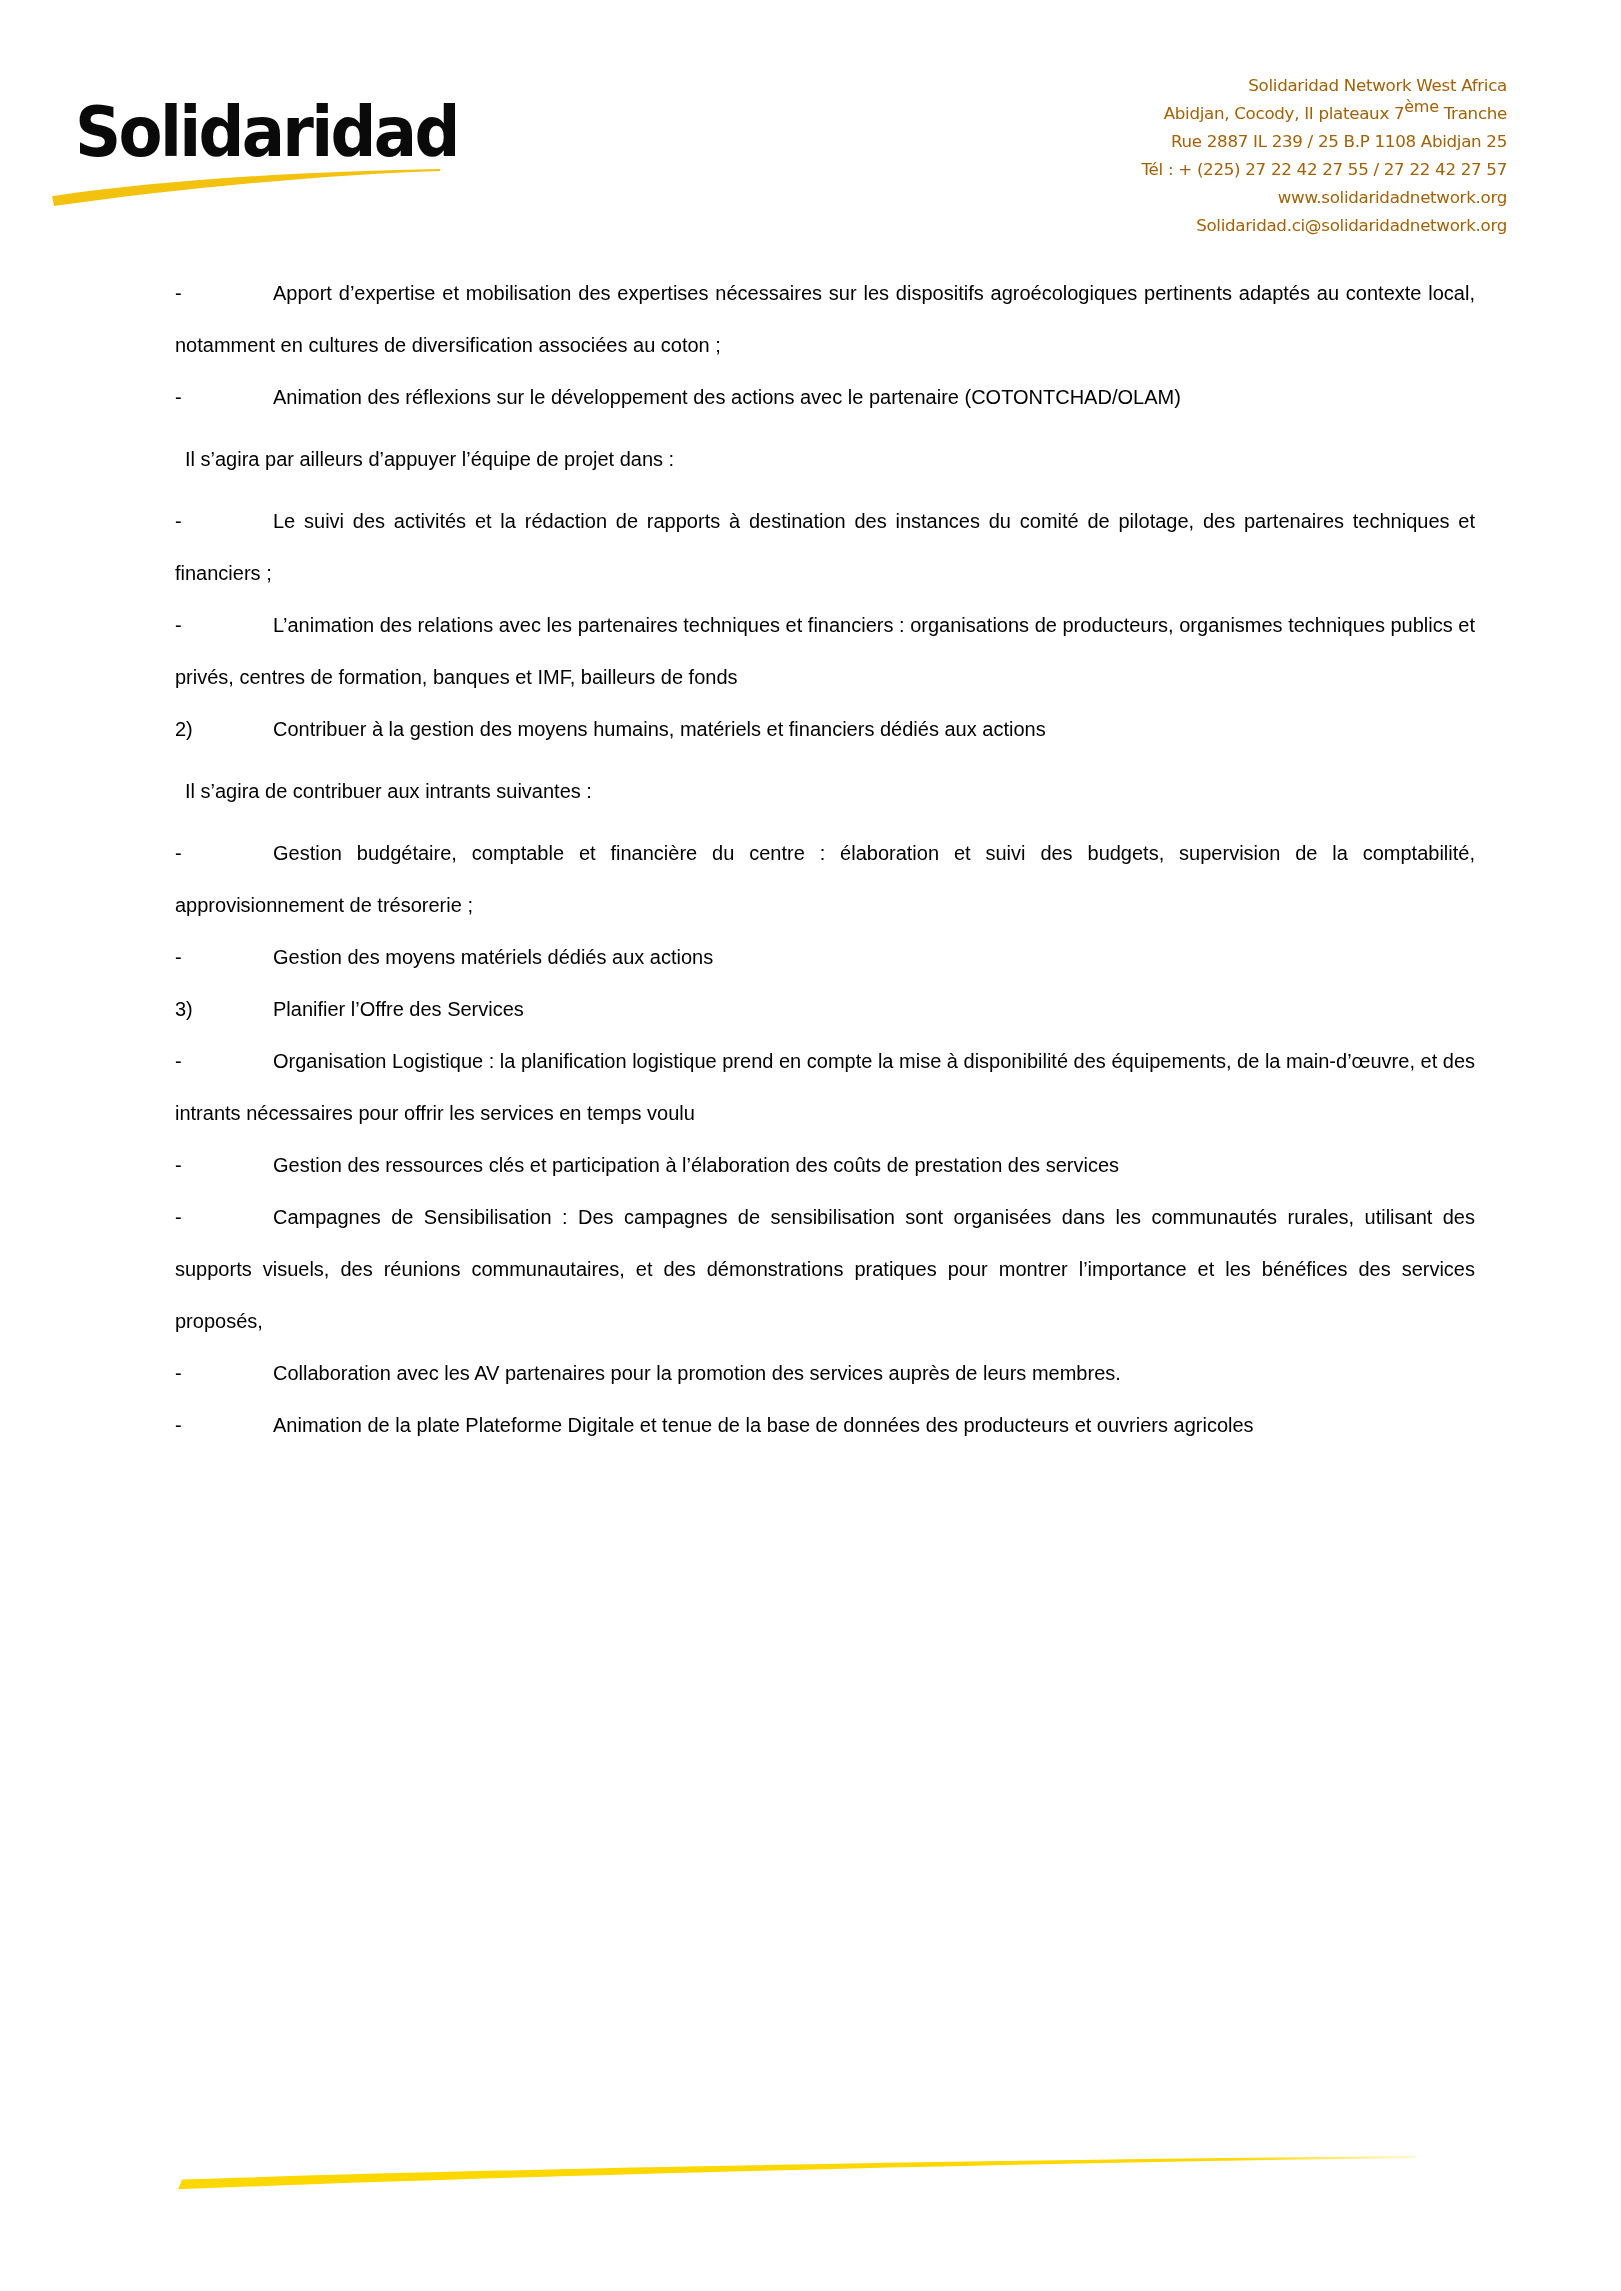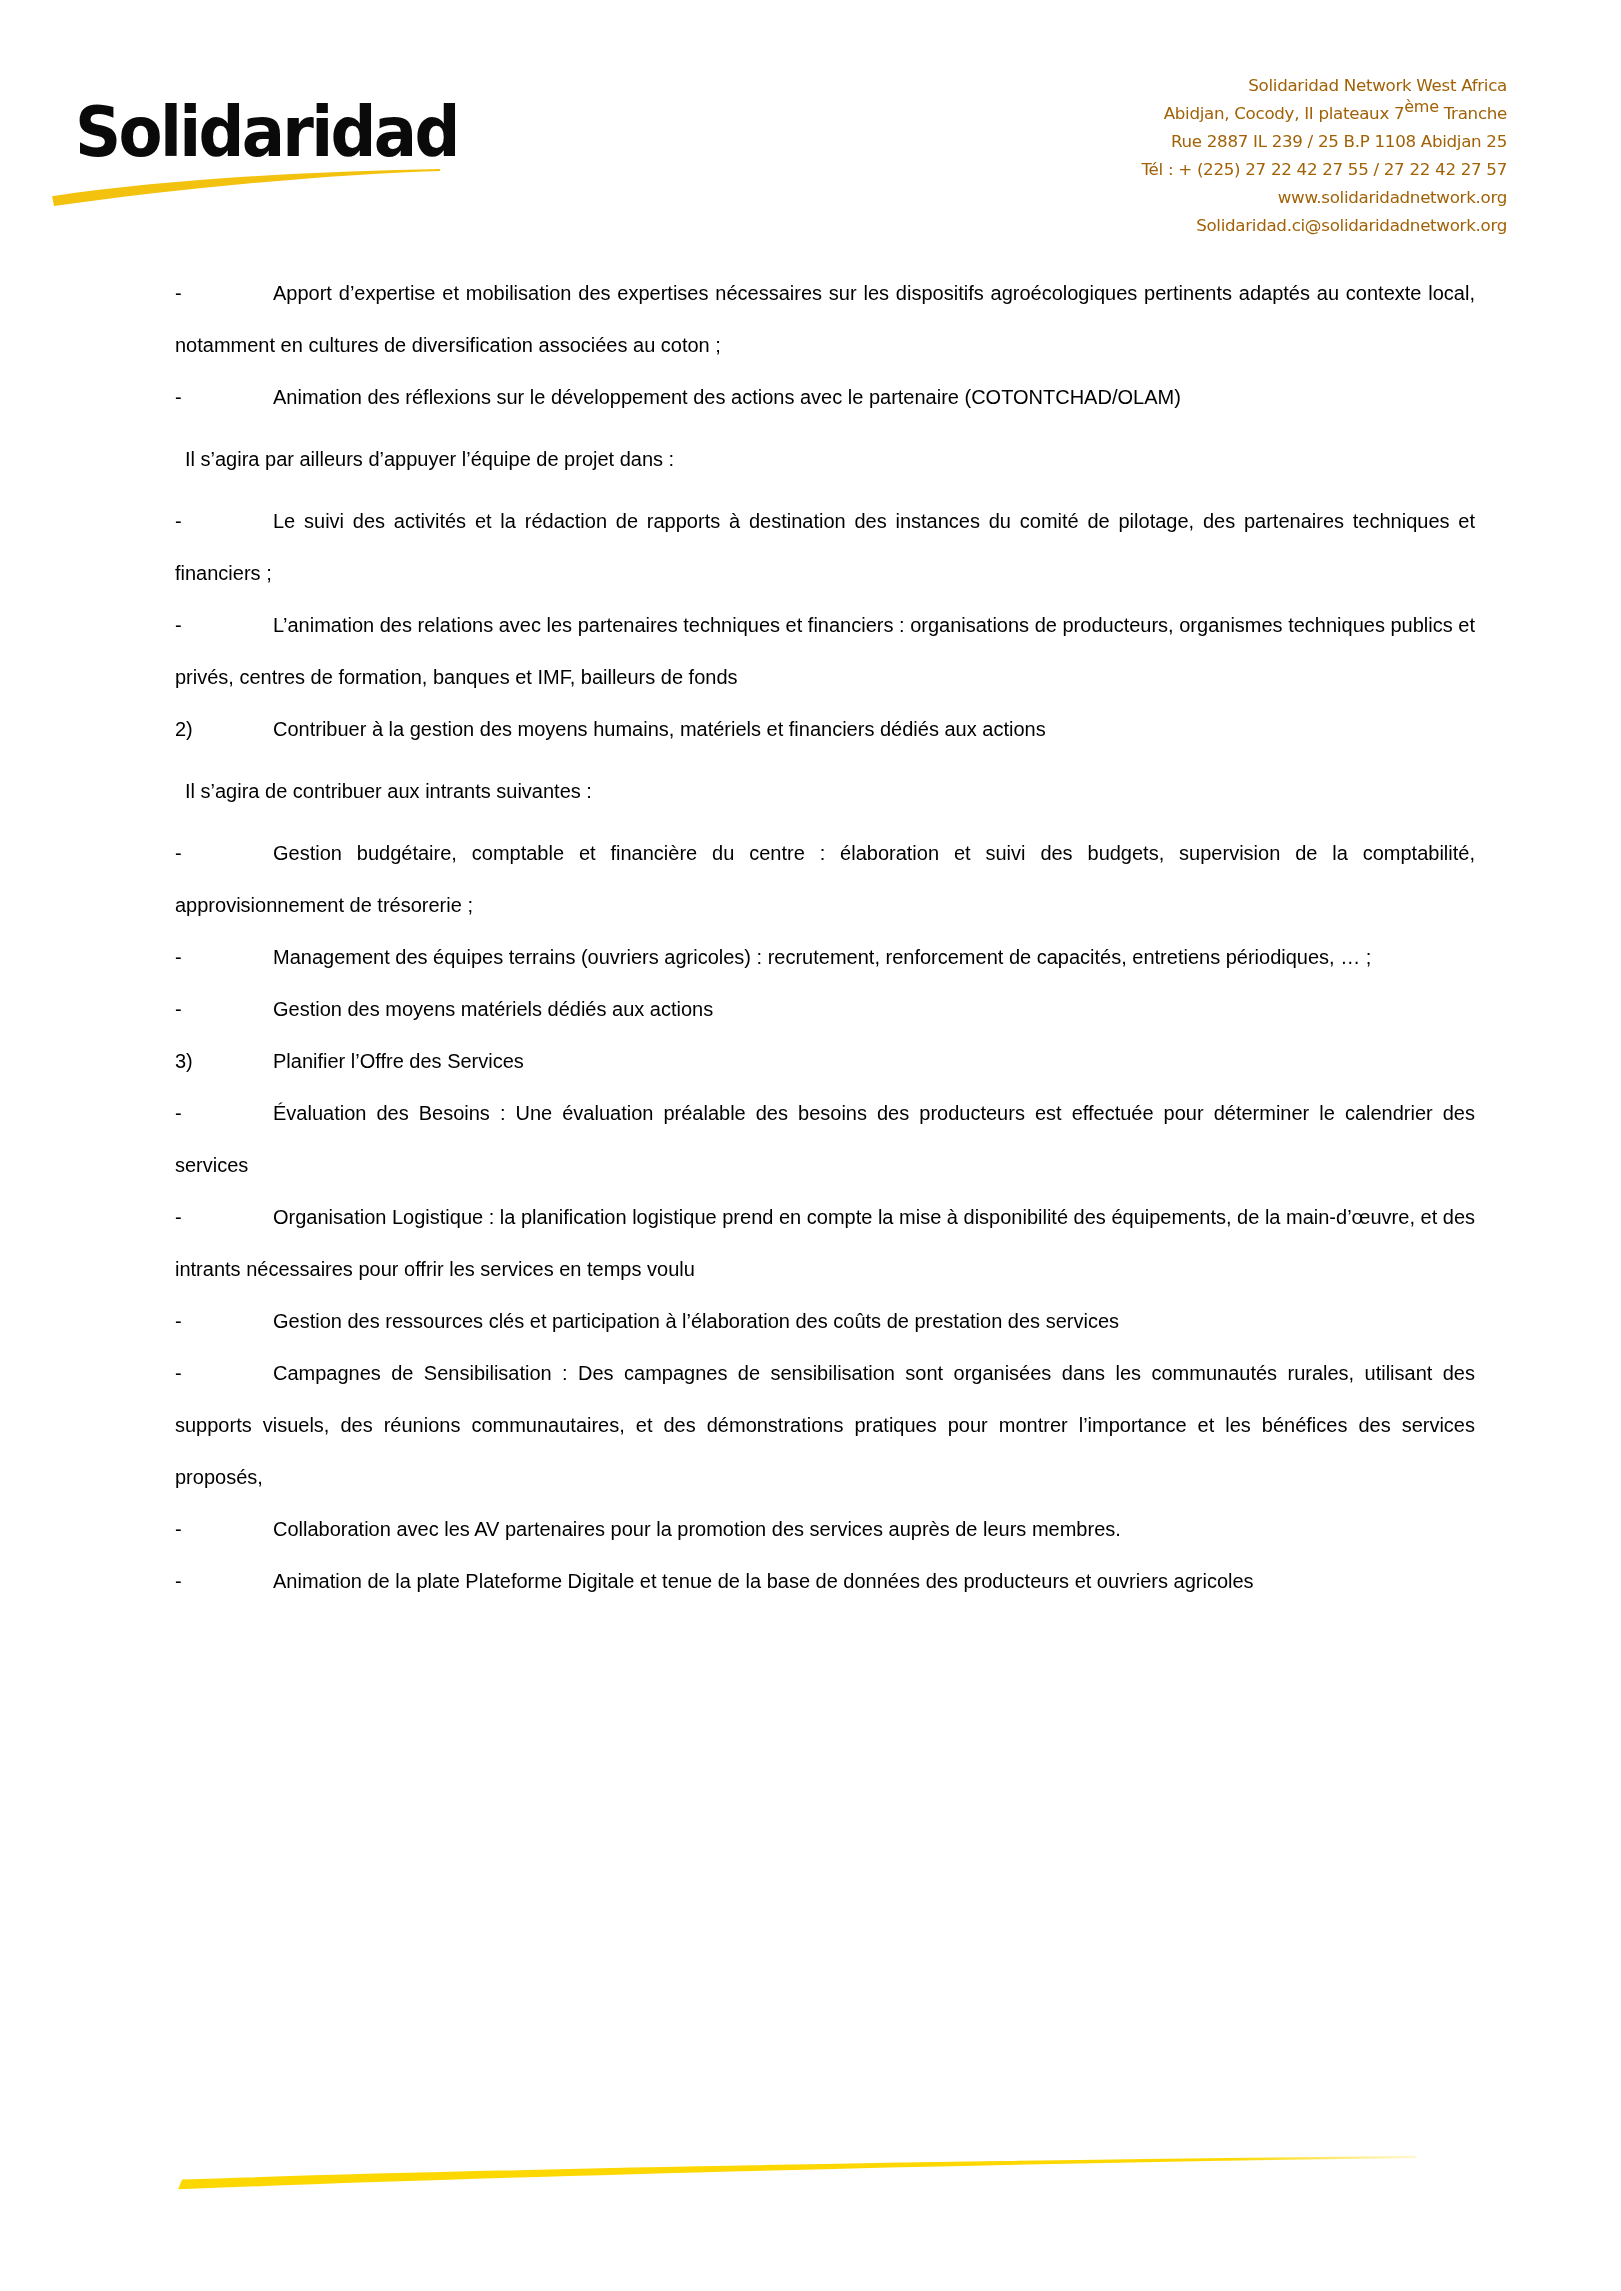--- a/index.html
+++ b/index.html
@@ -110,24 +110,22 @@
 
 <div class="content">
   <p class="item"><span class="marker">-</span><span>Apport d’expertise et mobilisation des expertises nécessaires sur les dispositifs agroécologiques pertinents adaptés au contexte local, notamment en cultures de diversification associées au coton ;</span></p>
   <p class="item"><span class="marker">-</span><span>Animation des réflexions sur le développement des actions avec le partenaire (COTONTCHAD/OLAM)</span></p>
   <p class="p">Il s’agira par ailleurs d’appuyer l’équipe de projet dans :</p>
   <p class="item"><span class="marker">-</span><span>Le suivi des activités et la rédaction de rapports à destination des instances du comité de pilotage, des partenaires techniques et financiers ;</span></p>
   <p class="item"><span class="marker">-</span><span>L’animation des relations avec les partenaires techniques et financiers : organisations de producteurs, organismes techniques publics et privés, centres de formation, banques et IMF, bailleurs de fonds</span></p>
   <p class="item"><span class="marker">2)</span><span class="heading">Contribuer à la gestion des moyens humains, matériels et financiers dédiés aux actions</span></p>
   <p class="p">Il s’agira de contribuer aux intrants suivantes :</p>
   <p class="item"><span class="marker">-</span><span>Gestion budgétaire, comptable et financière du centre : élaboration et suivi des budgets, supervision de la comptabilité, approvisionnement de trésorerie ;</span></p>
-  <p class="item"><span class="marker">-</span><span>Management des équipes terrains (ouvriers agricoles) : recrutement, renforcement de capacités, entretiens périodiques, … ;</span></p>
   <p class="item"><span class="marker">-</span><span>Gestion des moyens matériels dédiés aux actions</span></p>
   <p class="item"><span class="marker">3)</span><span class="heading">Planifier l’Offre des Services</span></p>
-  <p class="item"><span class="marker">-</span><span>Évaluation des Besoins : Une évaluation préalable des besoins des producteurs est effectuée pour déterminer le calendrier des services</span></p>
   <p class="item"><span class="marker">-</span><span>Organisation Logistique : la planification logistique prend en compte la mise à disponibilité des équipements, de la main-d’œuvre, et des intrants nécessaires pour offrir les services en temps voulu</span></p>
   <p class="item"><span class="marker">-</span><span>Gestion des ressources clés et participation à l’élaboration des coûts de prestation des services</span></p>
   <p class="item"><span class="marker">-</span><span>Campagnes de Sensibilisation : Des campagnes de sensibilisation sont organisées dans les communautés rurales, utilisant des supports visuels, des réunions communautaires, et des démonstrations pratiques pour montrer l’importance et les bénéfices des services proposés,</span></p>
   <p class="item"><span class="marker">-</span><span>Collaboration avec les AV partenaires pour la promotion des services auprès de leurs membres.</span></p>
   <p class="item"><span class="marker">-</span><span>Animation de la plate Plateforme Digitale et tenue de la base de données des producteurs et ouvriers agricoles</span></p>
 </div>
 
 <svg class="footer-line" width="1245" height="49" viewBox="0 0 1270 50">
   <defs>
     <linearGradient id="fg" x1="0" y1="0" x2="1" y2="0">

